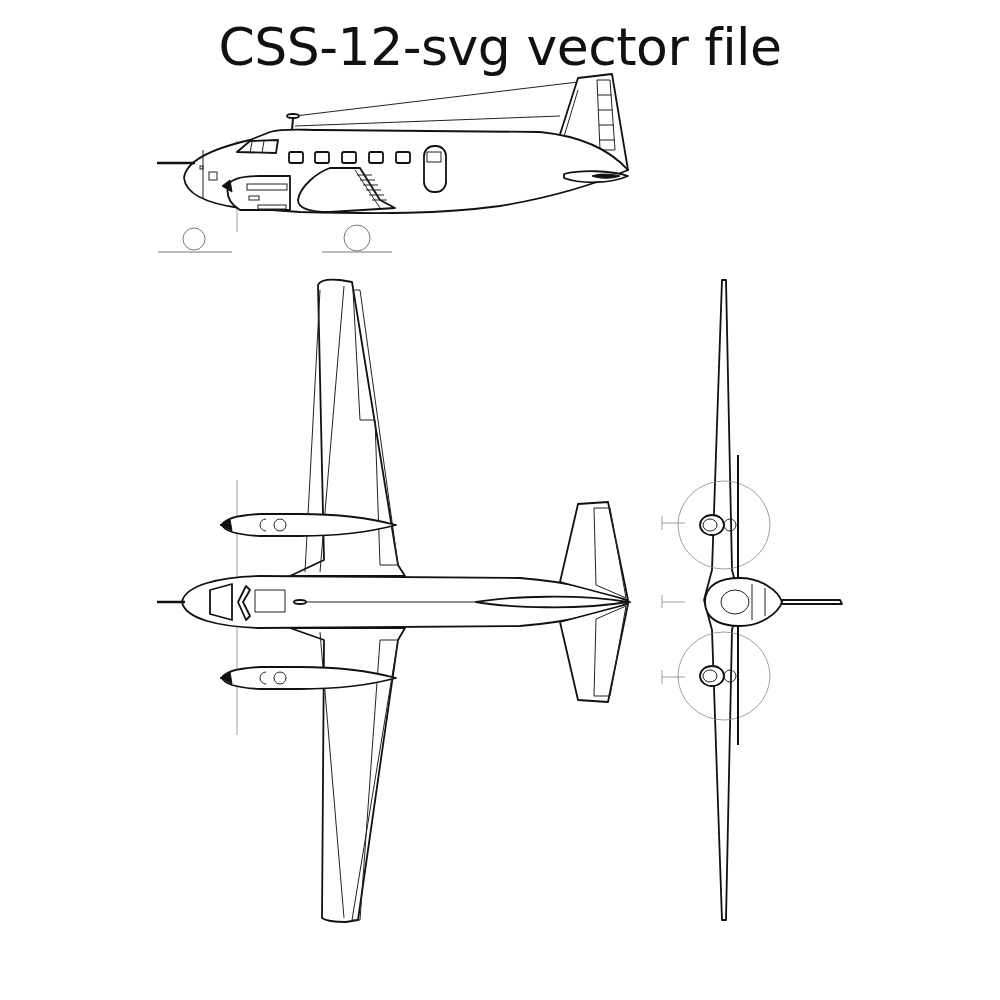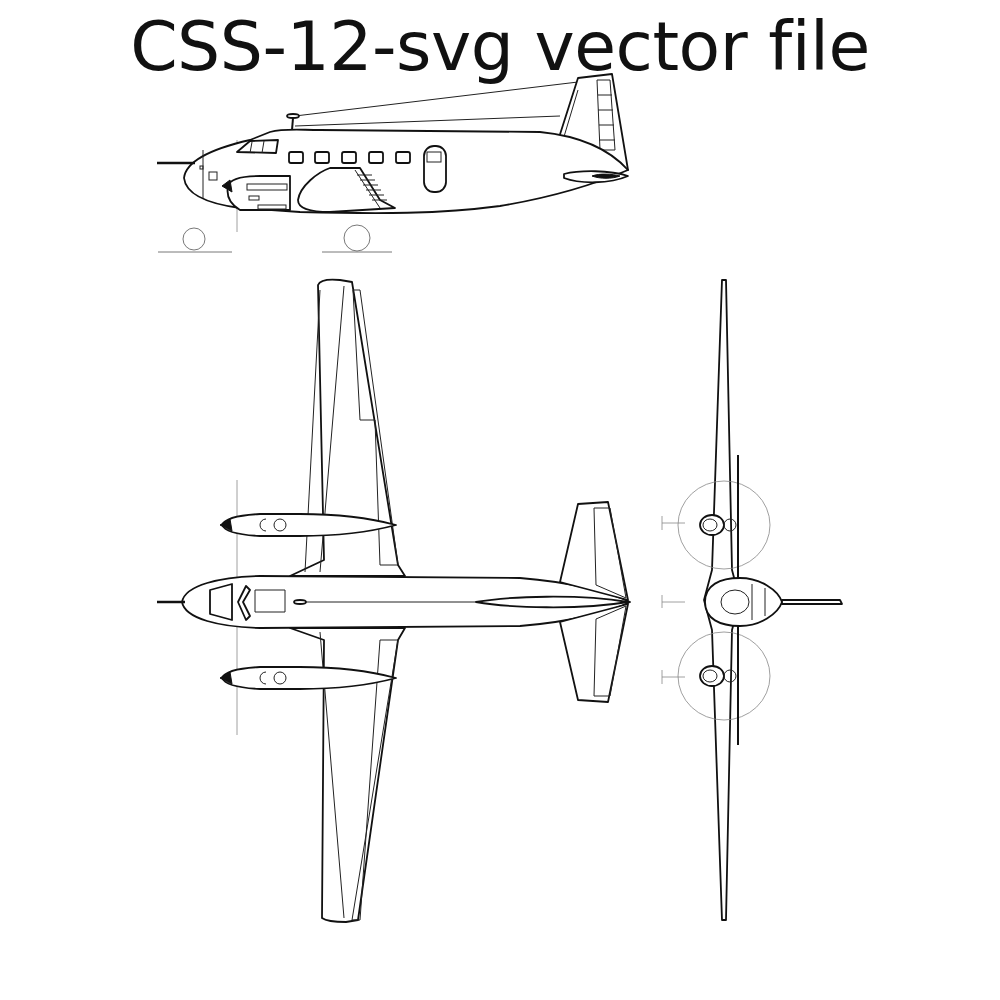--- a/index.html
+++ b/index.html
@@ -1,19 +1,19 @@
 <!DOCTYPE html>
 <html><head>
 <meta charset="utf-8">
 <style>
   html, body { margin: 0; padding: 0; background: #ffffff; }
   body { width: 1000px; height: 1000px; position: relative; overflow: hidden; }
   .title {
     position: absolute; left: 0; top: 12px; width: 1000px; text-align: center;
-    font-family: "DejaVu Sans", sans-serif; font-size: 68px; color: #111111;
+    font-family: "DejaVu Sans", sans-serif; font-size: 52px; color: #111111;
     letter-spacing: -0.5px; line-height: 70px;
   }
   svg { position: absolute; left: 0; top: 0; }
   .s { fill: #ffffff; stroke: #111111; stroke-width: 1.8; stroke-linejoin: round; }
   .t { fill: none; stroke: #222222; stroke-width: 1; }
   .h { fill: none; stroke: #555555; stroke-width: 0.8; }
   .g { fill: none; stroke: #888888; stroke-width: 0.8; }
   .k { fill: #111111; stroke: #111111; stroke-width: 1; }
 </style>
 </head>

